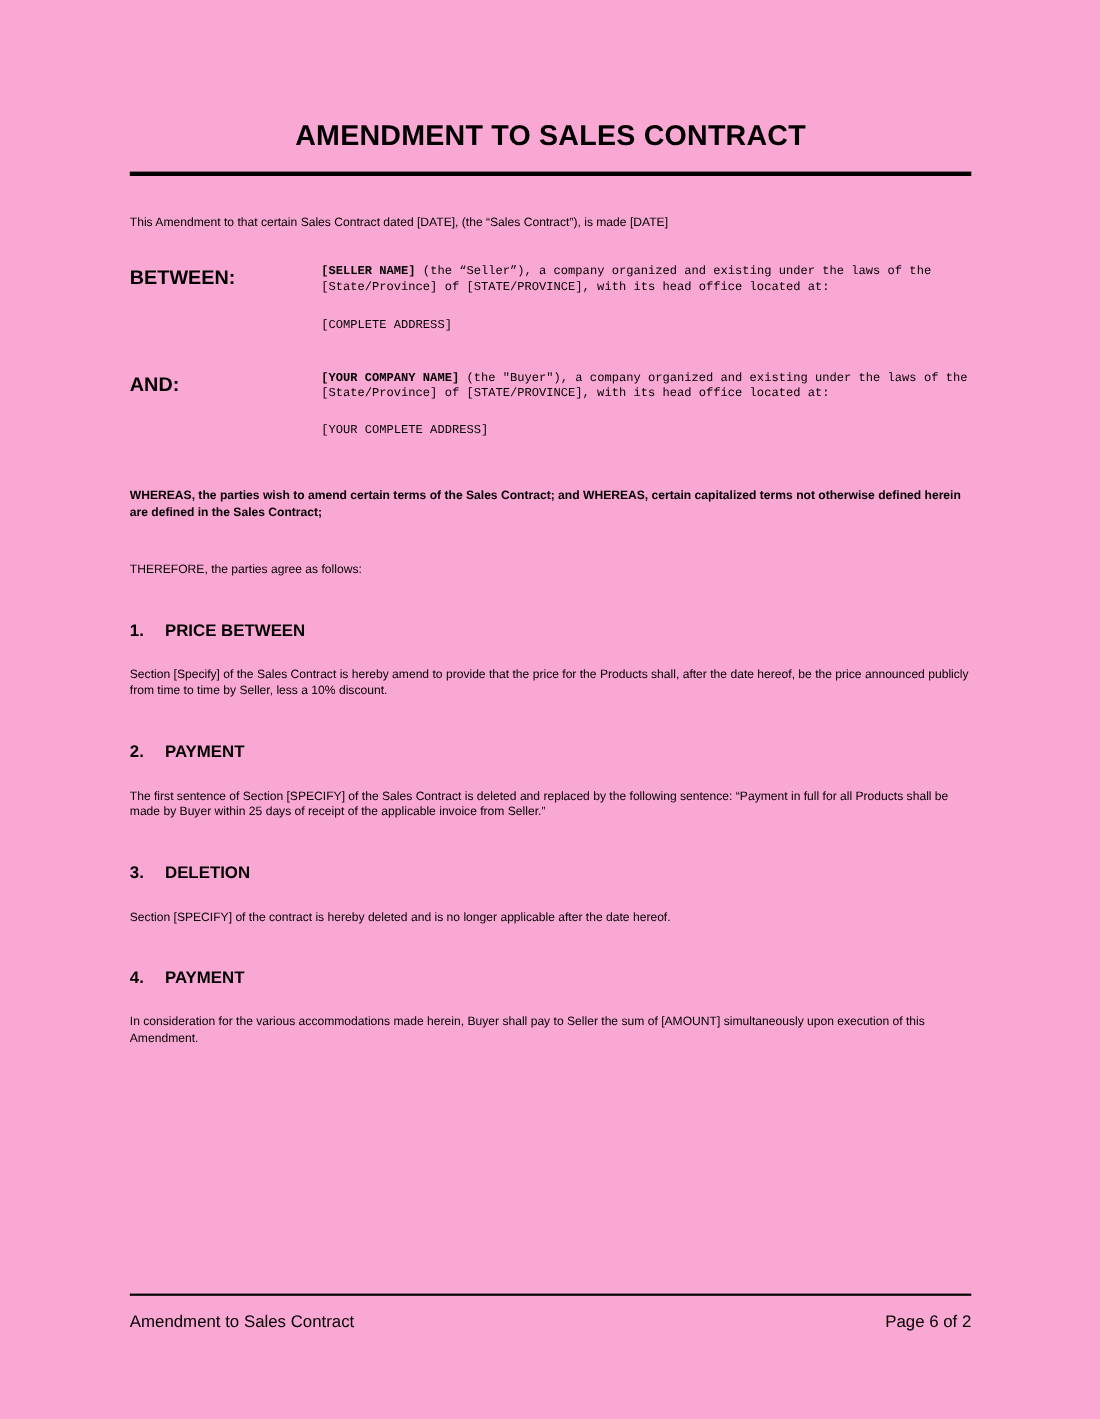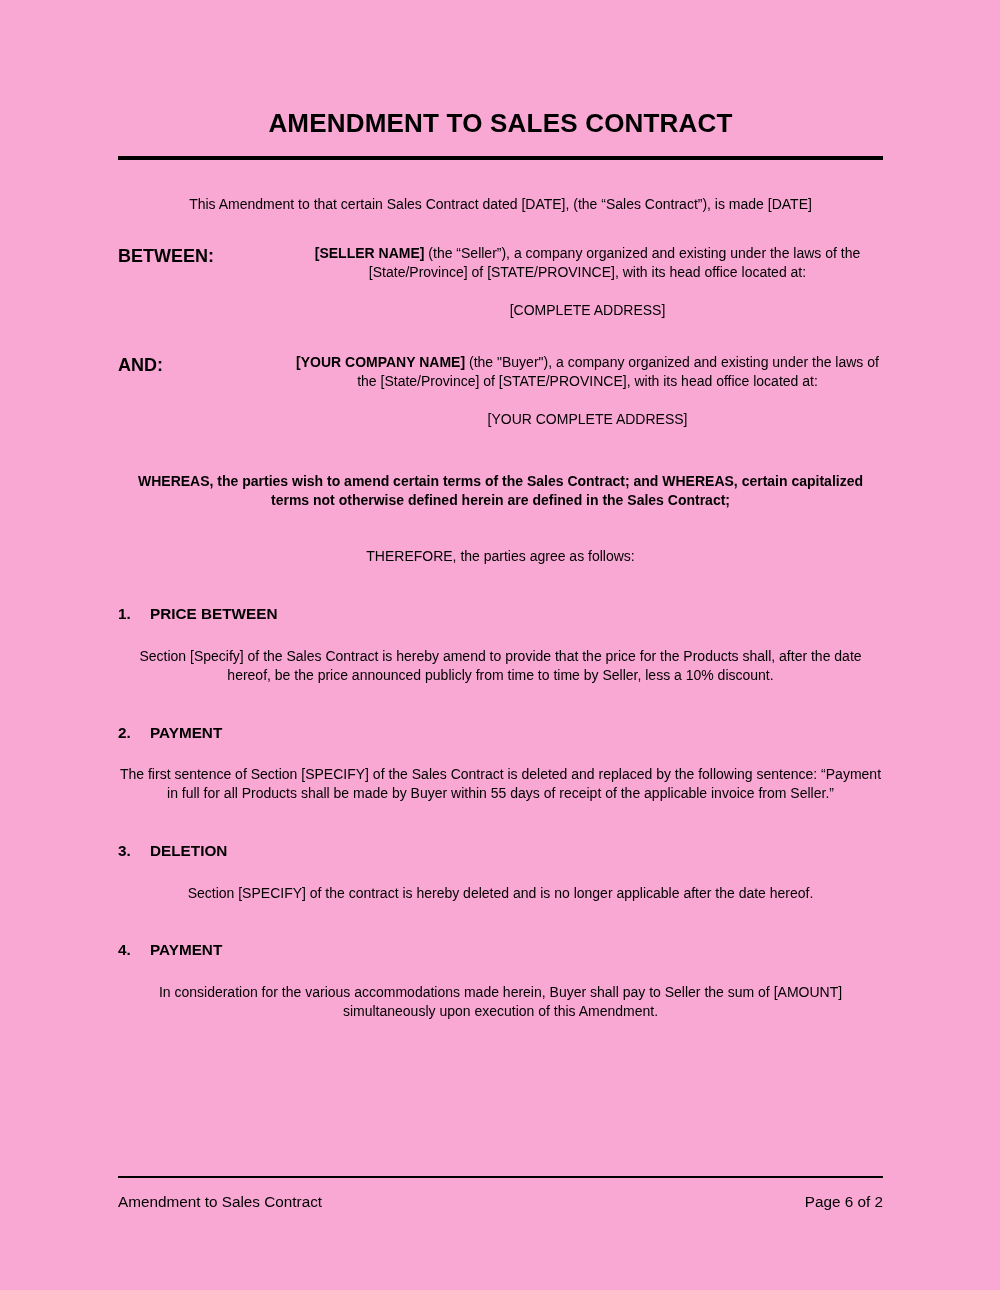--- a/index.html
+++ b/index.html
@@ -40,24 +40,24 @@
   .title-rule {
     margin-top: 17px;
     border: 0;
     border-top: 4px solid #000000;
     height: 0;
     width: 100%;
   }
 
   
   .para {
-    font-size: 14px;
-    line-height: 1.35;
-    margin: 0;
-    text-align: center;
+    font-size: 11px;
+    line-height: 1.35;
+    margin: 0;
+    text-align: left;
   }
   .intro {
     margin-top: 35px;
   }
 
   
   .party-row {
     display: flex;
     align-items: flex-start;
     margin-top: 30px;
@@ -69,20 +69,21 @@
     width: 174px;
     flex: 0 0 174px;
     font-size: 18px;
     font-weight: bold;
     line-height: 1.35;
   }
   .party-body {
     flex: 1 1 auto;
     font-size: 15.3px;
     line-height: 1.35;
+    font-family: Liberation Mono, monospace;
   }
   .party-body b {
     font-weight: bold;
   }
   .party-address {
     margin-top: 19px;
   }
 
   
   .whereas {
@@ -177,21 +178,21 @@
         <span class="section-title-text">PRICE BETWEEN</span>
       </div>
       <p class="para section-body">Section [Specify] of the Sales Contract is hereby amend to provide that the price for the Products shall, after the date hereof, be the price announced publicly from time to time by Seller, less a 10% discount.</p>
     </div>
 
     <div class="section">
       <div class="section-heading">
         <span class="section-num">2.</span>
         <span class="section-title-text">PAYMENT</span>
       </div>
-      <p class="para section-body">The first sentence of Section [SPECIFY] of the Sales Contract is deleted and replaced by the following sentence: “Payment in full for all Products shall be made by Buyer within 55 days of receipt of the applicable invoice from Seller.”</p>
+      <p class="para section-body">The first sentence of Section [SPECIFY] of the Sales Contract is deleted and replaced by the following sentence: “Payment in full for all Products shall be made by Buyer within 25 days of receipt of the applicable invoice from Seller.”</p>
     </div>
 
     <div class="section">
       <div class="section-heading">
         <span class="section-num">3.</span>
         <span class="section-title-text">DELETION</span>
       </div>
       <p class="para section-body">Section [SPECIFY] of the contract is hereby deleted and is no longer applicable after the date hereof.</p>
     </div>
 

